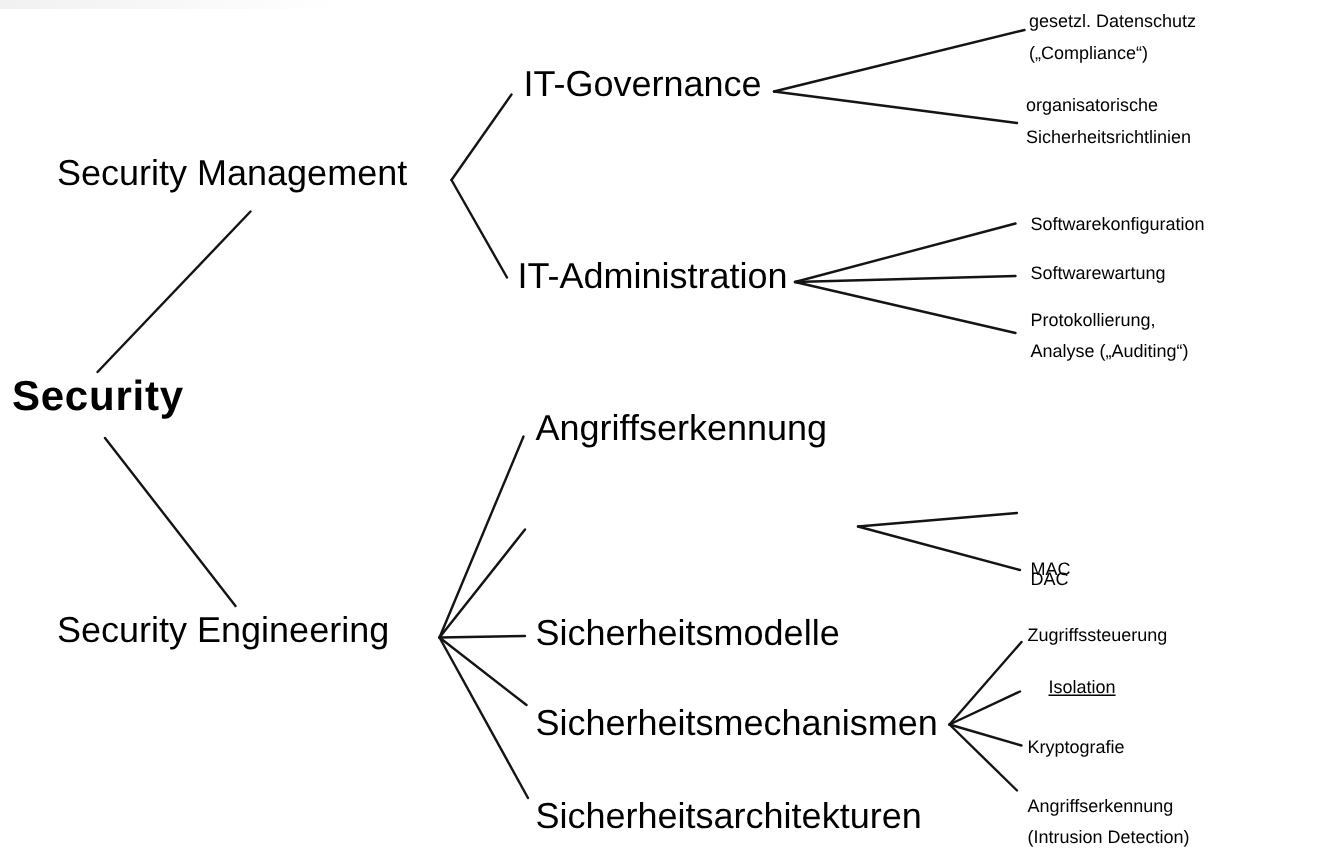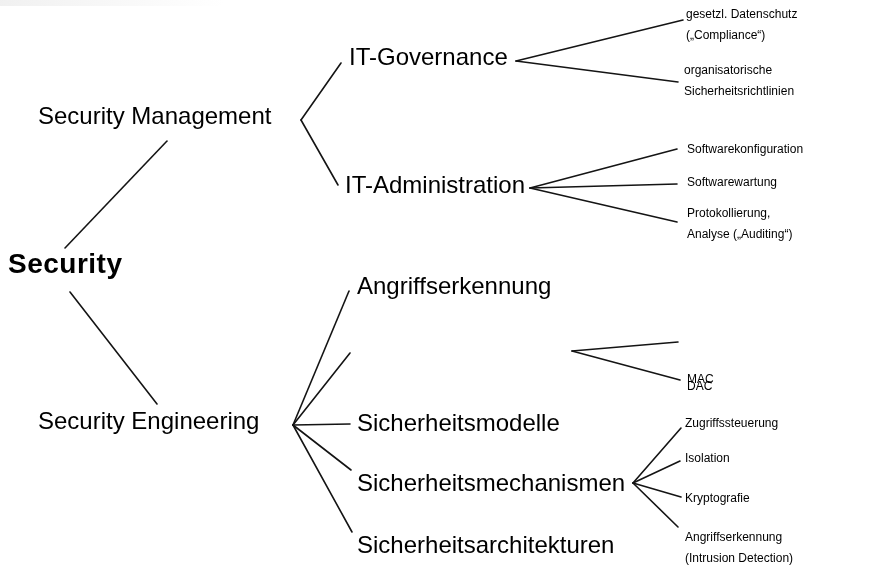--- a/index.html
+++ b/index.html
@@ -114,18 +114,18 @@
 
   <div class="node leaf" style="left:687px; top:172px;">Softwarewartung</div>
   <div class="node leaf" style="left:687px; top:139px;">Softwarekonfiguration</div>
   <div class="node leaf" style="left:687px; top:203px;">Protokollierung,
 Analyse („Auditing“)</div>
 
   <div class="node leaf" style="left:687px; top:332px;margin-top:44px;">DAC</div>
   <div class="node leaf" style="left:687px; top:369px;">MAC</div>
 
   <div class="node leaf" style="left:685px; top:413px;">Zugriffssteuerung</div>
-  <div class="node leaf" style="left:685px; top:448px;">Isolation</div>
+  <div class="node leaf" style="left:699px; top:448px;text-decoration:underline;">Isolation</div>
   <div class="node leaf" style="left:685px; top:488px;">Kryptografie</div>
   <div class="node leaf" style="left:685px; top:527px;">Angriffserkennung
 (Intrusion Detection)</div>
 
 </div>
 
 </body></html>

